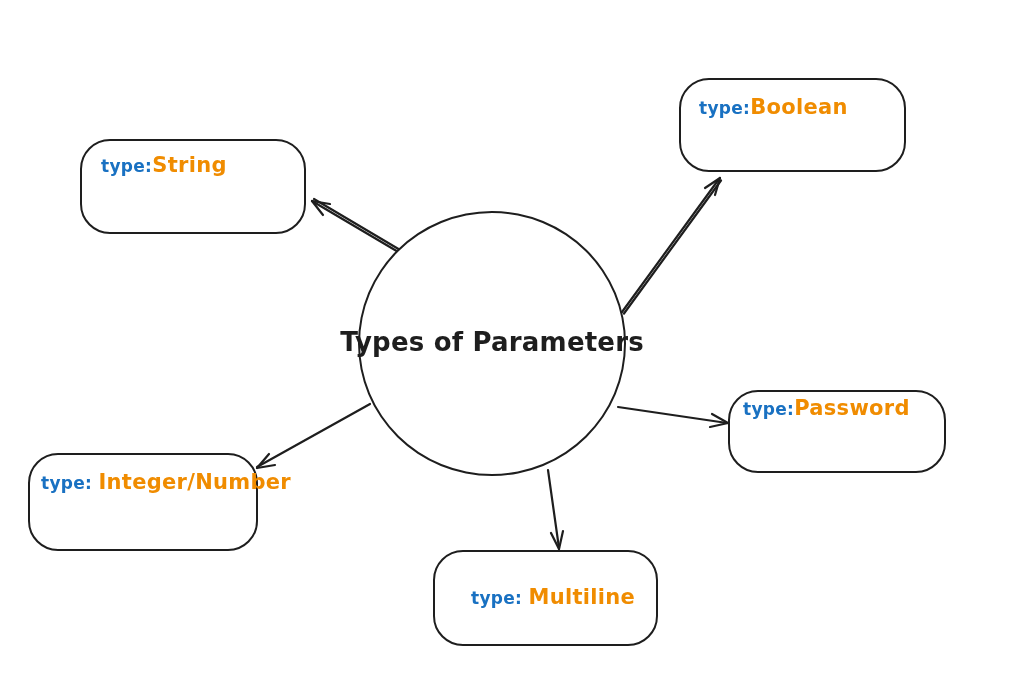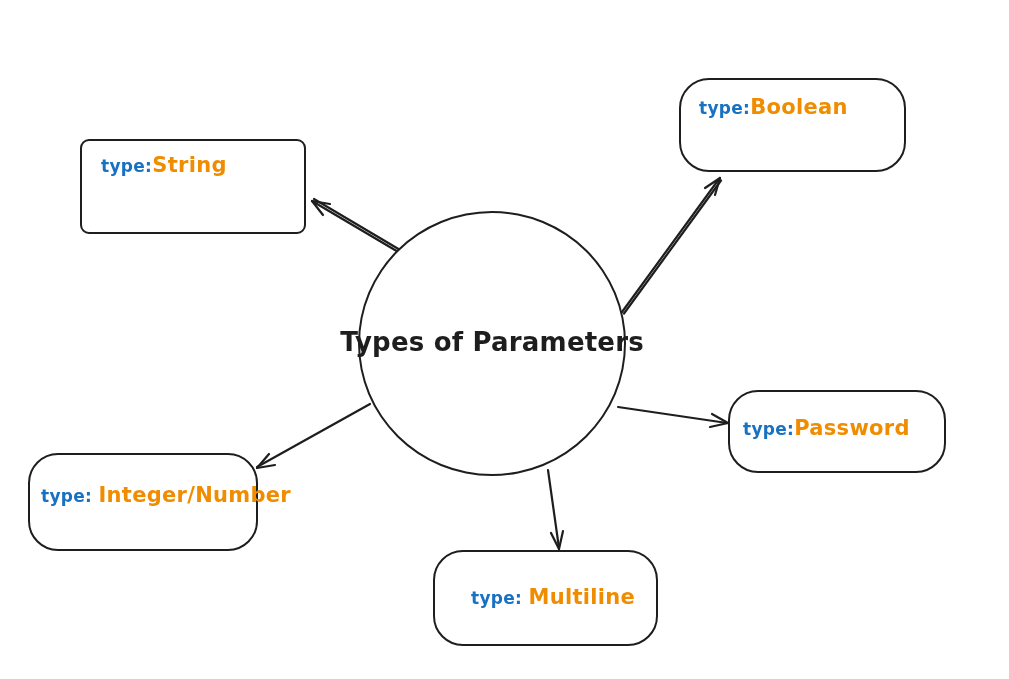--- a/index.html
+++ b/index.html
@@ -45,25 +45,25 @@
     font-size: 17px;
     font-weight: 600;
     letter-spacing: 0.3px;
   }
   .node-box .value {
     color: var(--orange);
     font-size: 21px;
     font-weight: 600;
     letter-spacing: 0.3px;
   }
-  .node-string    { left: 80px;  top: 139px; width: 226px; height: 95px; padding: 12px 0 0 19px; border-radius: 9px; }
+  .node-string    { left: 80px;  top: 139px; width: 226px; height: 95px; padding: 12px 0 0 19px; }
   .node-boolean   { left: 679px; top: 78px;  width: 227px; height: 94px; padding: 15px 0 0 18px; }
-  .node-password  { left: 728px; top: 390px; width: 218px; height: 83px; padding: 24px 0 0 13px; }
+  .node-password  { left: 728px; top: 390px; width: 218px; height: 83px; padding: 4px 0 0 13px; }
   .node-multiline { left: 433px; top: 550px; width: 225px; height: 96px; padding: 33px 8px 0 36px; }
-  .node-integer   { left: 28px;  top: 453px; width: 230px; height: 98px; padding: 28px 0 0 11px; }
+  .node-integer   { left: 28px;  top: 453px; width: 230px; height: 98px; padding: 15px 0 0 11px; }
   .center-node {
     position: absolute;
     left: 358px; top: 211px;
     width: 268px; height: 265px;
     border: 2.7px solid var(--stroke);
     border-radius: 50%;
     background: var(--bg);
     display: flex;
     align-items: center;
     justify-content: center;

